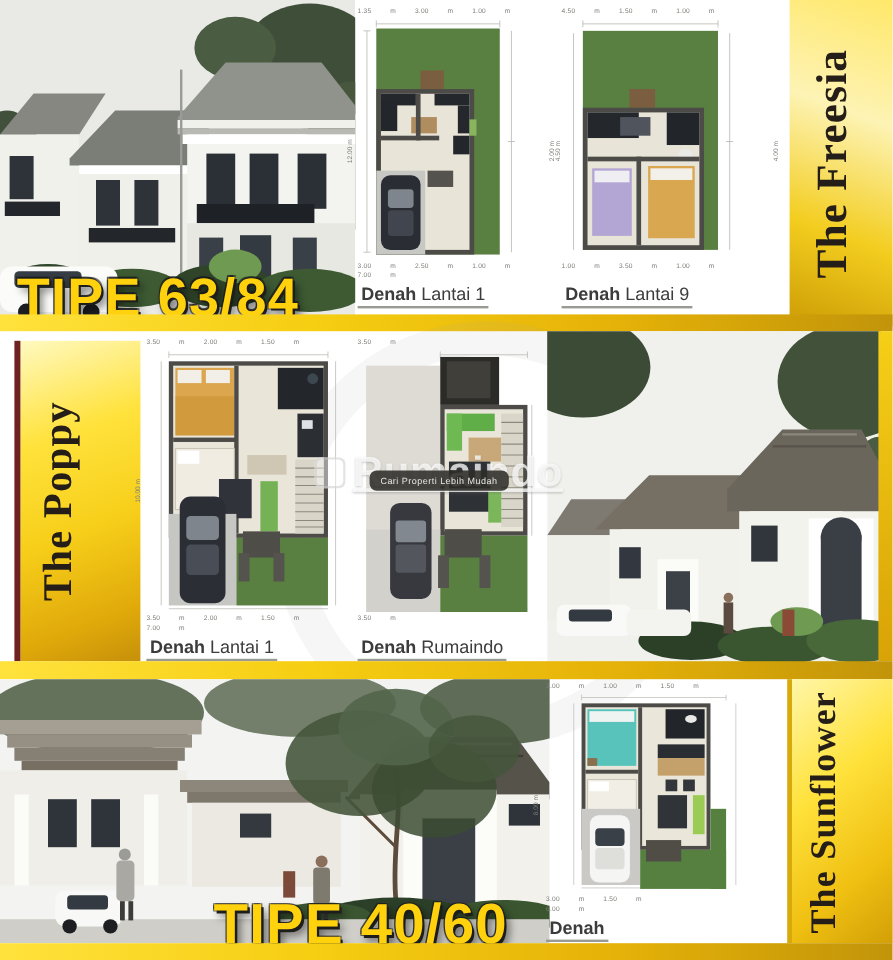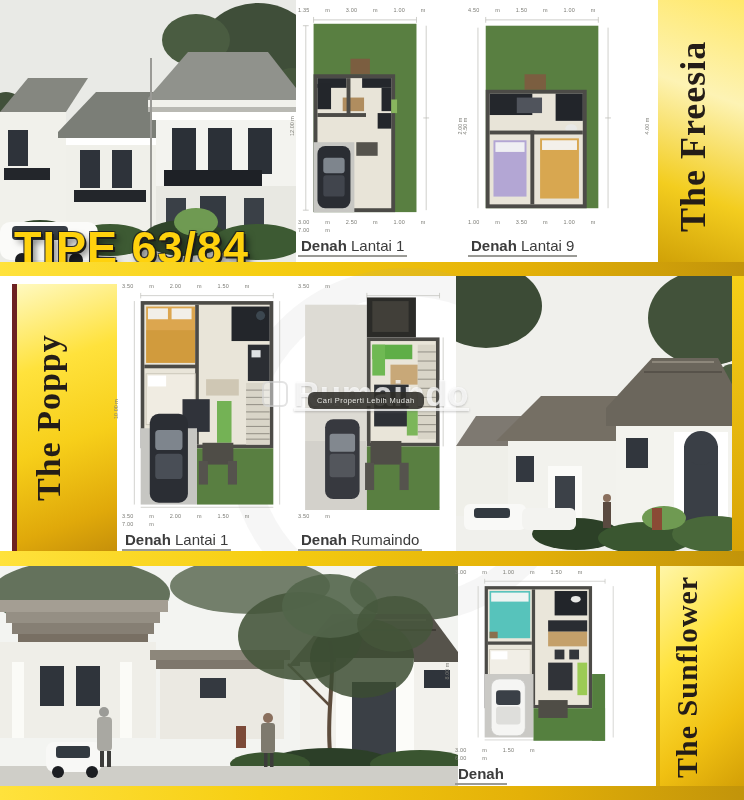--- a/index.html
+++ b/index.html
@@ -487,16 +487,17 @@
     <div class="dim">6.00 m</div>
     <div class="dim-side dim-left">8.00 m</div>
     <div class="dim-side dim-right">4.00 m</div>
     <div class="plan-label"><span class="lb">Denah</span><span></span></div>
   </div>
 
   <div class="strip" style="left:656px;top:566px;width:88px;height:220px;border-left:4px solid #d8a90a;
        background:linear-gradient(140deg,#fff6a8 0%,#ffe23c 38%,#f0c012 72%,#d29e06 100%)"></div>
   <div class="series-name" style="left:670px;top:572px;height:210px;font-size:30px;text-align:center;width:62px">The Sunflower</div>
 
+  <div class="tipe" style="left:178px;top:742px;font-size:47px">TIPE 40/60</div>
 
   <div class="ybar" style="top:786px"></div>
 
 </div>
 
 </body></html>

